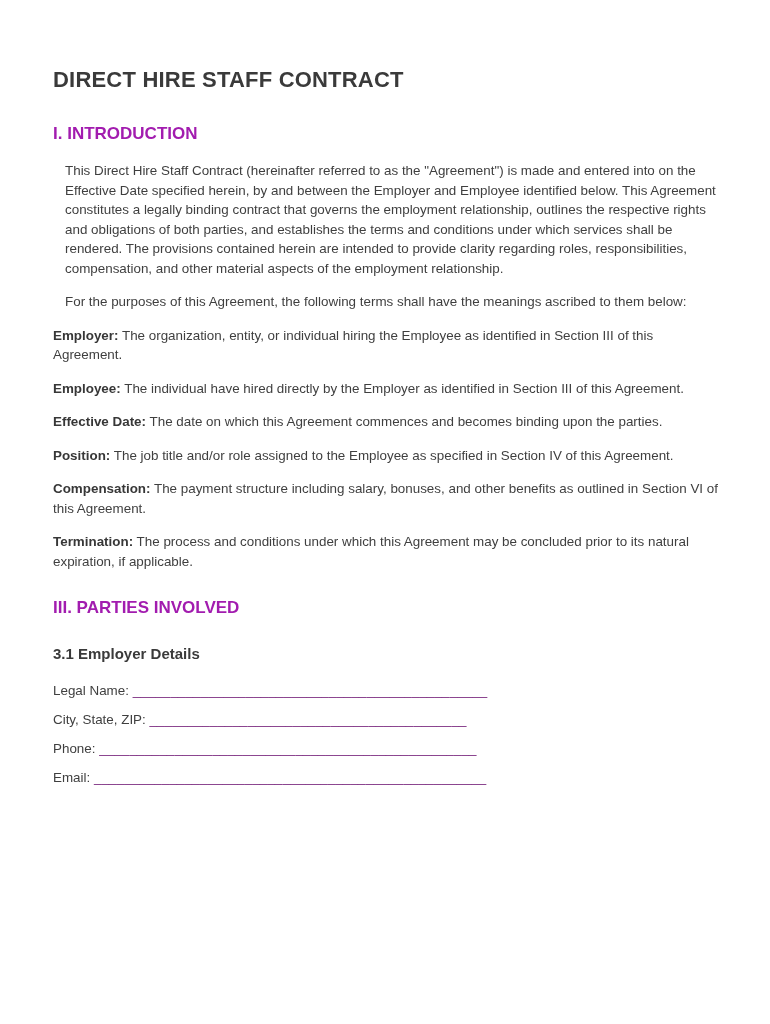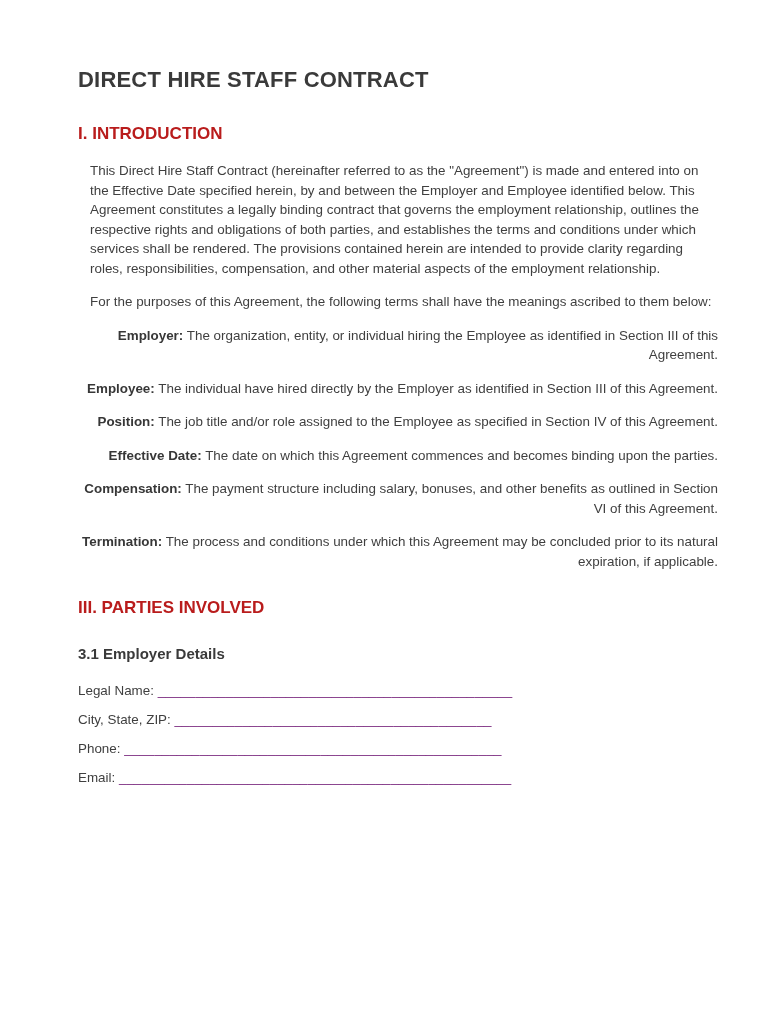--- a/index.html
+++ b/index.html
@@ -2,53 +2,53 @@
 <html><head>
 <meta charset="utf-8">
 <style>
   * { box-sizing: border-box; }
   html, body { margin: 0; padding: 0; background: #ffffff; }
   .page {
     width: 770px;
     min-height: 1024px;
     margin: 0 auto;
     background: #ffffff;
-    padding: 66px 52px 60px 78px;
+    padding: 66px 52px 60px 53px;
     font-family: "Liberation Sans", "DejaVu Sans", sans-serif;
     color: #3f3f3f;
   }
   h1.doc-title {
     font-size: 22px;
     line-height: 27px;
     font-weight: bold;
     color: #3a3a3a;
     margin: 0 0 30px 0;
     letter-spacing: 0.2px;
   }
   h2.section-heading {
     font-size: 17px;
     line-height: 21px;
     font-weight: bold;
-    color: #b91c1c;
+    color: #a21caf;
     margin: 26px 0 17px 0;
   }
   h3.subsection-heading {
     font-size: 15px;
     line-height: 19px;
     font-weight: bold;
     color: #3a3a3a;
     margin: 26px 0 18px 0;
   }
   p.body-text {
     font-size: 13.4px;
     line-height: 19.5px;
     margin: 0 0 14px 12px;
     color: #3f3f3f;
   }
-  p.definition { margin: 0 0 14px 0; text-align: right; }
+  p.definition { margin: 0 0 14px 0; }
   p.definition .term { font-weight: bold; color: #373737; }
   p.field-row {
     font-size: 13.4px;
     line-height: 20px;
     margin: 0 0 9px 0;
     color: #3f3f3f;
     white-space: nowrap;
   }
   .blank-line {
     color: #701a75;
@@ -64,23 +64,23 @@
 
   <h2 class="section-heading">I. INTRODUCTION</h2>
   <p class="body-text">This Direct Hire Staff Contract (hereinafter referred to as the "Agreement") is made and entered into on the Effective Date specified herein, by and between the Employer and Employee identified below. This Agreement constitutes a legally binding contract that governs the employment relationship, outlines the respective rights and obligations of both parties, and establishes the terms and conditions under which services shall be rendered. The provisions contained herein are intended to provide clarity regarding roles, responsibilities, compensation, and other material aspects of the employment relationship.</p>
 
   <p class="body-text">For the purposes of this Agreement, the following terms shall have the meanings ascribed to them below:</p>
 
   <p class="body-text definition"><span class="term">Employer:</span> <span>The organization, entity, or individual hiring the Employee as identified in Section III of this Agreement.</span></p>
 
   <p class="body-text definition"><span class="term">Employee:</span> <span>The individual have hired directly by the Employer as identified in Section III of this Agreement.</span></p>
 
+  <p class="body-text definition"><span class="term">Effective Date:</span> <span>The date on which this Agreement commences and becomes binding upon the parties.</span></p>
+
   <p class="body-text definition"><span class="term">Position:</span> <span>The job title and/or role assigned to the Employee as specified in Section IV of this Agreement.</span></p>
-
-  <p class="body-text definition"><span class="term">Effective Date:</span> <span>The date on which this Agreement commences and becomes binding upon the parties.</span></p>
 
   <p class="body-text definition"><span class="term">Compensation:</span> <span>The payment structure including salary, bonuses, and other benefits as outlined in Section VI of this Agreement.</span></p>
 
   <p class="body-text definition"><span class="term">Termination:</span> <span>The process and conditions under which this Agreement may be concluded prior to its natural expiration, if applicable.</span></p>
 
   <h2 class="section-heading">III. PARTIES INVOLVED</h2>
 
   <h3 class="subsection-heading">3.1 Employer Details</h3>
 
   <p class="field-row"><span>Legal Name:</span> <span class="blank-line">_______________________________________________</span></p>

